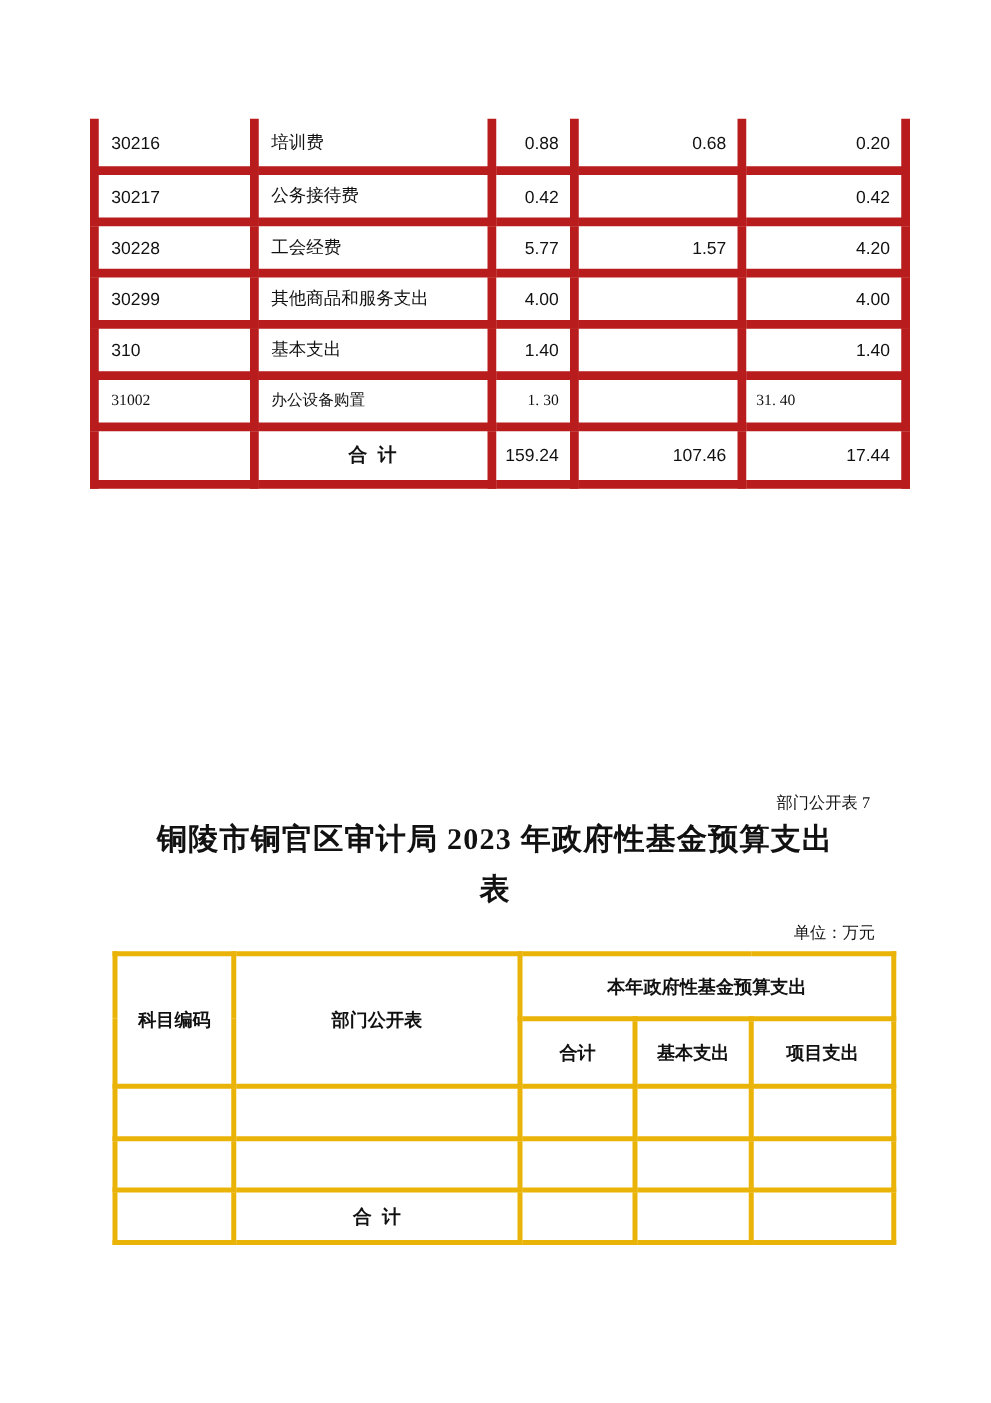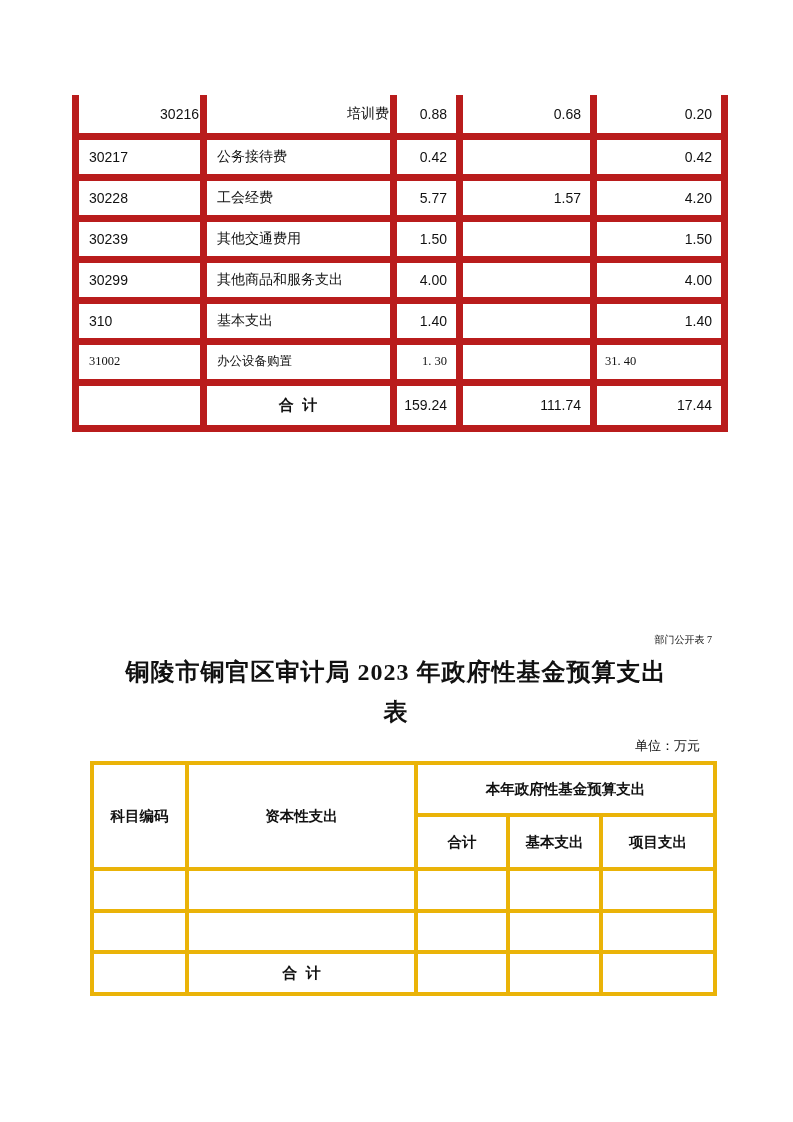--- a/index.html
+++ b/index.html
@@ -18,34 +18,34 @@
     border-collapse:collapse;table-layout:fixed;
   }
   table.t1 td{
     border:7px solid #b91c1c;
     font-size:14px;
     vertical-align:middle;
     overflow:hidden;
   }
   table.t1 tr{height:41px;}
   table.t1 tr.row-total{height:46px;}
-  table.t1 tr.row-first td{border-top:none;text-align:right;}
+  table.t1 tr.row-first td{border-top:none;}
   .c-code{padding-left:10px;text-align:left;}
   .c-name{padding-left:10px;text-align:left;}
   .c-num{padding-right:9px;text-align:right;}
   .c-num-left{padding-left:8px;text-align:left;}
   tr.row-small td{font-family:"Liberation Serif", serif;font-size:12.5px;}
   tr.row-total .c-name{
     text-align:center;padding-left:0;
     font-weight:bold;font-size:15px;white-space:pre;
   }
   
   .tbl-label{
-    position:absolute;top:633px;left:72px;width:640px;
-    text-align:right;font-size:10px;
+    position:absolute;top:633px;left:56px;width:640px;
+    text-align:right;font-size:13px;
     font-family:"Liberation Serif", serif;
   }
   .doc-title{
     position:absolute;top:652px;left:56px;width:680px;
     text-align:center;
     font-family:"Liberation Serif", serif;
     font-weight:bold;font-size:24px;line-height:40px;
     letter-spacing:1px;
   }
   .unit-label{
@@ -105,27 +105,20 @@
         <td class="c-num">0.42</td>
       </tr>
       <tr>
         <td class="c-code">30228</td>
         <td class="c-name">工会经费</td>
         <td class="c-num">5.77</td>
         <td class="c-num">1.57</td>
         <td class="c-num">4.20</td>
       </tr>
       <tr>
-        <td class="c-code">30239</td>
-        <td class="c-name">其他交通费用</td>
-        <td class="c-num">1.50</td>
-        <td class="c-num"></td>
-        <td class="c-num">1.50</td>
-      </tr>
-      <tr>
         <td class="c-code">30299</td>
         <td class="c-name">其他商品和服务支出</td>
         <td class="c-num">4.00</td>
         <td class="c-num"></td>
         <td class="c-num">4.00</td>
       </tr>
       <tr>
         <td class="c-code">310</td>
         <td class="c-name">基本支出</td>
         <td class="c-num">1.40</td>
@@ -136,21 +129,21 @@
         <td class="c-code">31002</td>
         <td class="c-name">办公设备购置</td>
         <td class="c-num">1. 30</td>
         <td class="c-num"></td>
         <td class="c-num-left">31. 40</td>
       </tr>
       <tr class="row-total">
         <td class="c-code"></td>
         <td class="c-name">合  计</td>
         <td class="c-num">159.24</td>
-        <td class="c-num">111.74</td>
+        <td class="c-num">107.46</td>
         <td class="c-num">17.44</td>
       </tr>
     </tbody>
   </table>
 
   <div class="tbl-label">部门公开表 7</div>
 
   <div class="doc-title">
     <div>铜陵市铜官区审计局 2023 年政府性基金预算支出</div>
     <div>表</div>
@@ -162,21 +155,21 @@
     <colgroup>
       <col style="width:95px">
         <col style="width:229px">
         <col style="width:92px">
         <col style="width:93px">
         <col style="width:114px">
     </colgroup>
     <tbody>
       <tr class="h1">
         <th rowspan="2">科目编码</th>
-        <th rowspan="2">资本性支出</th>
+        <th rowspan="2">部门公开表</th>
         <th colspan="3">本年政府性基金预算支出</th>
       </tr>
       <tr class="h2">
         <th>合计</th>
         <th>基本支出</th>
         <th>项目支出</th>
       </tr>
       <tr class="body-row">
         <td></td>
         <td></td>

